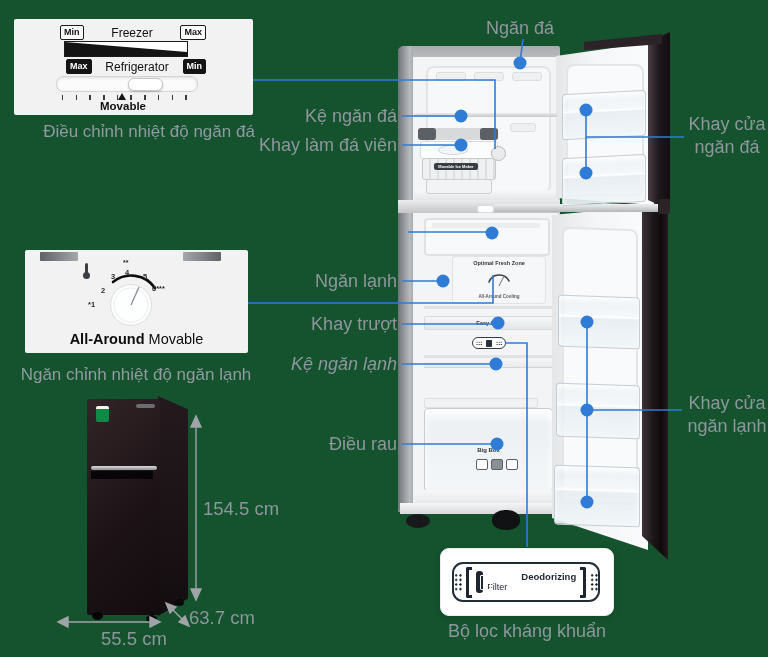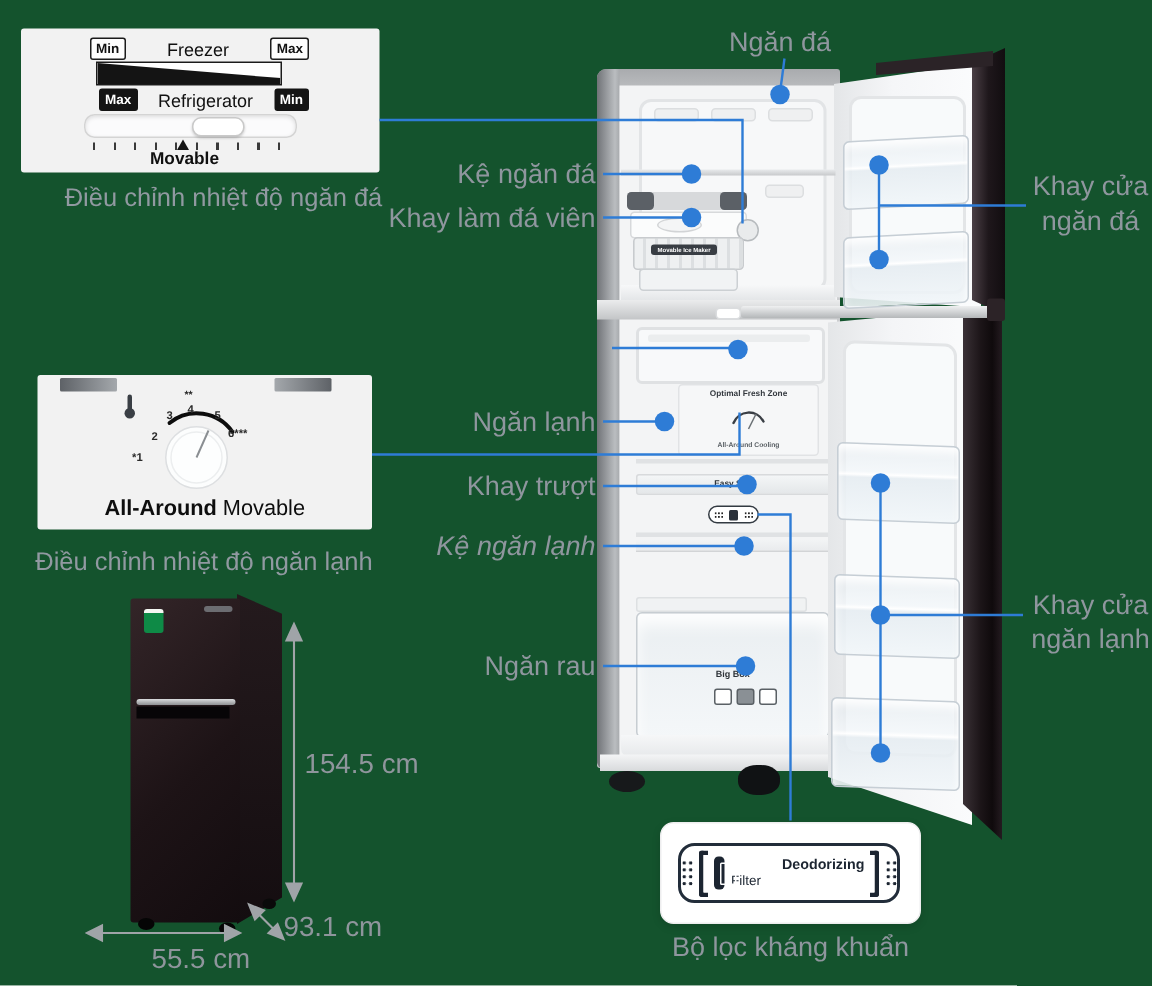--- a/index.html
+++ b/index.html
@@ -66,35 +66,35 @@
       <text x="25" y="25" font-size="7.5" font-weight="bold" fill="#2a2a2a">3</text>
       <text x="37" y="11" font-size="7" font-weight="bold" fill="#2a2a2a">**</text>
       <text x="39" y="21" font-size="7.5" font-weight="bold" fill="#2a2a2a">4</text>
       <text x="57" y="25" font-size="7.5" font-weight="bold" fill="#2a2a2a">5</text>
       <text x="66" y="37" font-size="7.5" font-weight="bold" fill="#2a2a2a">6***</text>
     </svg>
     <div class="abs" style="left:0;top:81px;width:223px;text-align:center;font-size:14.5px;color:#0e0e0e;">
       <b>All-Around</b><span> Movable</span>
     </div>
   </div>
-  <div class="cap" style="left:12px;top:365px;width:248px;">Điều chỉnh nhiệt độ ngăn lạnh</div>
+  <div class="cap" style="left:12px;top:365px;width:248px;">Ngăn chỉnh nhiệt độ ngăn lạnh</div>
 
   <div class="abs" style="z-index:2;">
     <div class="abs" style="left:158px;top:396px;width:30px;height:220px;background:linear-gradient(180deg,#241a1d,#140d10);clip-path:polygon(0 0,100% 6%,100% 92%,0 100%);"></div>
     <div class="abs" style="left:87px;top:399px;width:73px;height:216px;border-radius:2px;background:linear-gradient(135deg,#332528 0%,#1d1316 55%,#130c0f 100%);"></div>
     <div class="abs" style="left:96px;top:406px;width:13px;height:16px;border-radius:2px;background:linear-gradient(180deg,#f3f7f2 18%,#0e8a46 18%);"></div>
     <div class="abs" style="left:136px;top:404px;width:19px;height:4px;border-radius:2px;background:#7d8186;opacity:.8;"></div>
     <div class="abs" style="left:91px;top:466px;width:66px;height:4px;border-radius:2px;background:linear-gradient(180deg,#d9dbdd,#8e9093);"></div>
     <div class="abs" style="left:91px;top:471px;width:62px;height:8px;background:#070507;"></div>
     <div class="abs" style="left:92px;top:612px;width:11px;height:8px;border-radius:50%;background:#050505;"></div>
     <div class="abs" style="left:146px;top:615px;width:11px;height:8px;border-radius:50%;background:#050505;"></div>
     <div class="abs" style="left:175px;top:599px;width:9px;height:7px;border-radius:50%;background:#0a0a0a;"></div>
   </div>
   <div class="dim" style="left:203px;top:498px;">154.5 cm</div>
-  <div class="dim" style="left:189px;top:607px;">93.1 cm</div>
+  <div class="dim" style="left:189px;top:607px;">63.7 cm</div>
   <div class="dim" style="left:101px;top:628px;width:60px;text-align:center;">55.5 cm</div>
 
   <div class="abs" style="left:398px;top:46px;width:162px;height:466px;border-radius:6px 2px 2px 2px;background:linear-gradient(180deg,#a9abae,#c9cbcd 5%,#d3d5d7 96%,#bfc1c3);z-index:1;"></div>
   <div class="abs" style="left:398px;top:46px;width:15px;height:466px;border-radius:6px 0 0 4px;background:linear-gradient(90deg,#707377,#babdc0 80%,#a7aaad);z-index:1;"></div>
   <div class="abs" style="left:413px;top:57px;width:145px;height:448px;background:#f3f4f5;z-index:1;"></div>
 
   <div class="abs" style="left:426px;top:66px;width:121px;height:124px;border:2px solid #e2e4e6;border-radius:8px;background:#f7f8f9;z-index:2;"></div>
   <div class="abs" style="left:436px;top:72px;width:28px;height:7px;border:1px solid #dcdee0;border-radius:3px;background:#eff0f1;z-index:3;"></div>
   <div class="abs" style="left:474px;top:72px;width:28px;height:7px;border:1px solid #dcdee0;border-radius:3px;background:#eff0f1;z-index:3;"></div>
   <div class="abs" style="left:512px;top:72px;width:28px;height:7px;border:1px solid #dcdee0;border-radius:3px;background:#eff0f1;z-index:3;"></div>
@@ -233,19 +233,19 @@
 
   <div class="lbl" style="left:470px;top:17px;width:100px;text-align:center;">Ngăn đá</div>
   <div class="lbl" style="right:371px;top:134px;">Khay làm đá viên</div>
   <div class="lbl" style="right:371px;top:105px;">Kệ ngăn đá</div>
   <div class="lbl center" style="left:686px;top:113px;width:82px;">
     <span>Khay cửa</span><br><span>ngăn đá</span>
   </div>
   <div class="lbl" style="right:371px;top:270px;">Ngăn lạnh</div>
   <div class="lbl" style="right:371px;top:313px;">Khay trượt</div>
   <div class="lbl" style="right:371px;top:353px;font-style:italic;">Kệ ngăn lạnh</div>
-  <div class="lbl" style="right:371px;top:433px;">Ngăn rau</div>
+  <div class="lbl" style="right:371px;top:433px;">Điều rau</div>
   <div class="lbl center" style="left:684px;top:392px;width:86px;">
     <span>Khay cửa</span><br><span>ngăn lạnh</span>
   </div>
   <div class="lbl" style="left:440px;top:620px;width:174px;text-align:center;">Bộ lọc kháng khuẩn</div>
 
 </div>
 
 </body></html>

